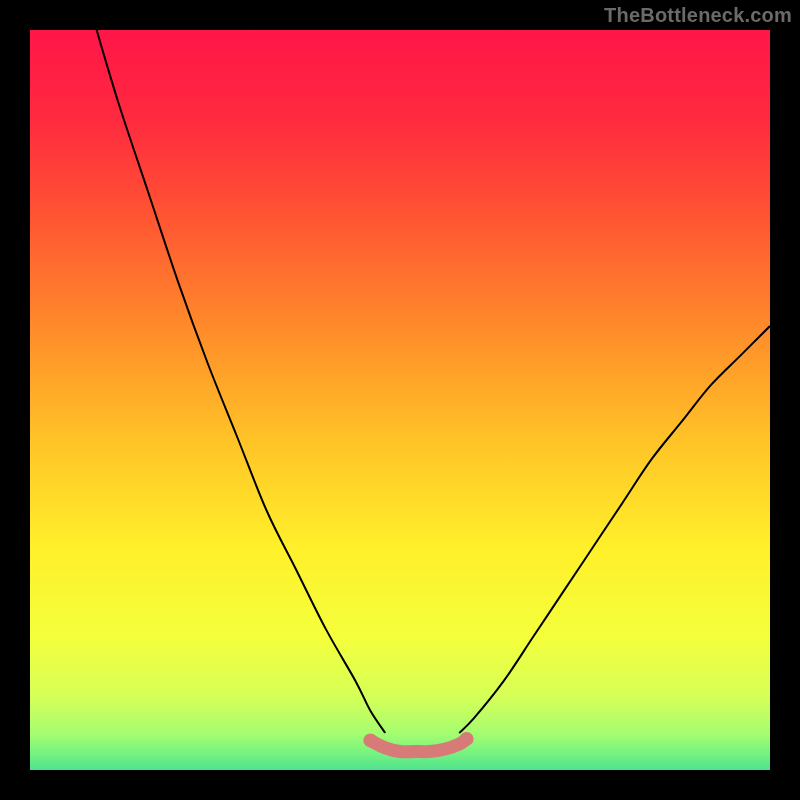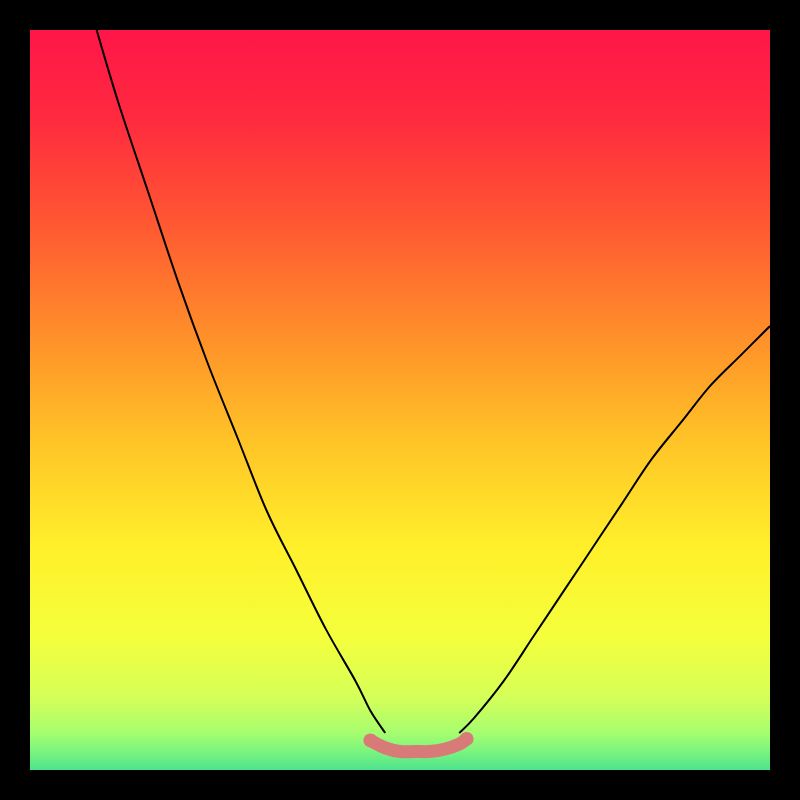--- a/index.html
+++ b/index.html
@@ -37,20 +37,21 @@
     font-weight: 600;
     letter-spacing: 0.2px;
     user-select: none;
   }
 </style>
 </head>
 <body>
 
 <div class="frame">
 
+  <div class="watermark">TheBottleneck.com</div>
 
   <div class="plot-area">
     <svg id="chart-svg" width="740" height="740" viewBox="0 0 740 740">
       <defs>
         <linearGradient id="bg-grad" x1="0" y1="0" x2="0" y2="1">
             <stop offset="0%" stop-color="#ff1648"></stop>
             <stop offset="12%" stop-color="#ff2a3f"></stop>
             <stop offset="25%" stop-color="#ff5433"></stop>
             <stop offset="40%" stop-color="#ff8a2a"></stop>
             <stop offset="55.00000000000001%" stop-color="#ffc227"></stop>

